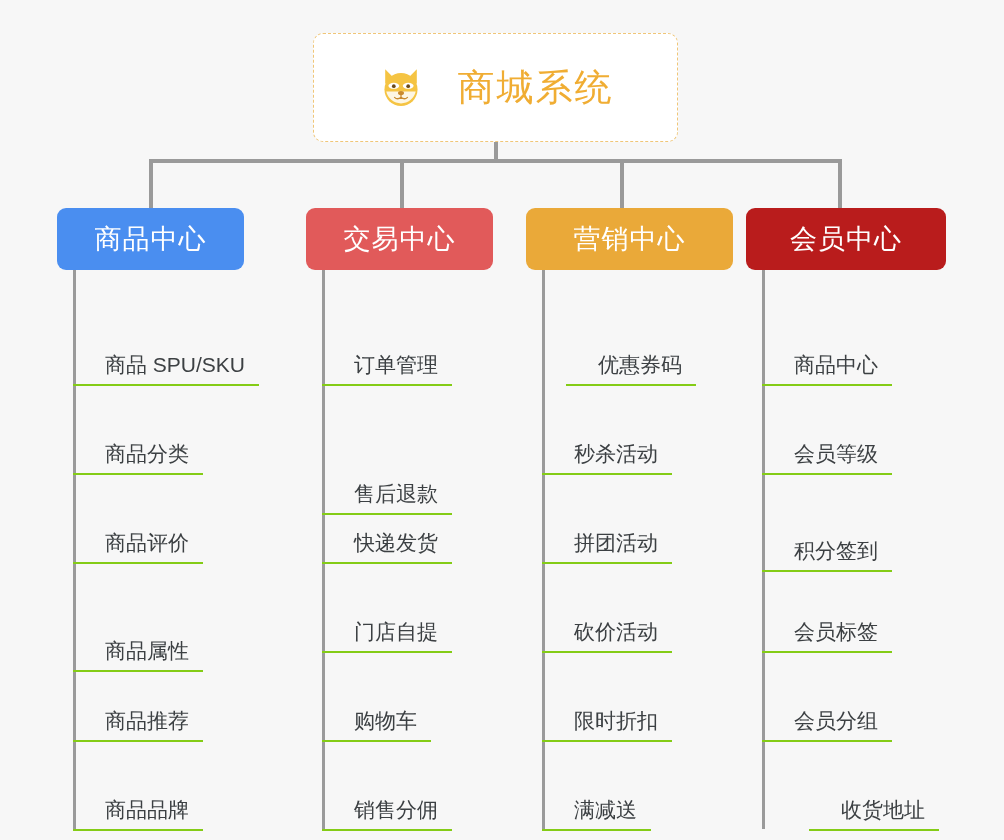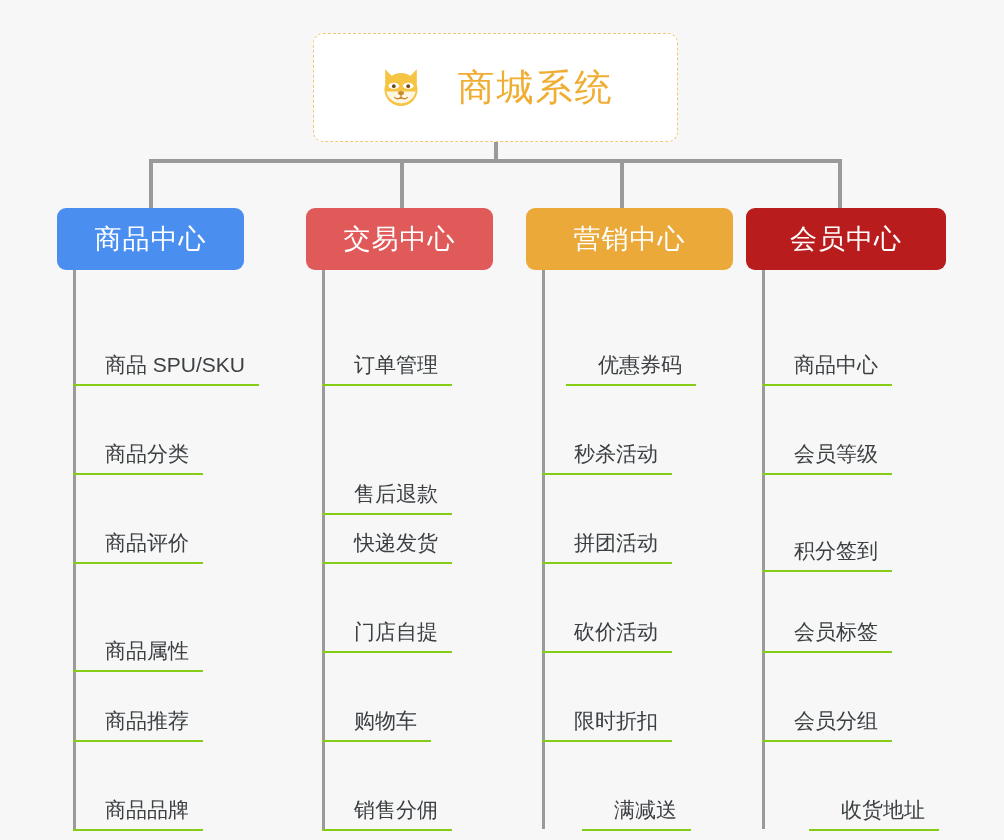--- a/index.html
+++ b/index.html
@@ -166,21 +166,21 @@
       </div>
       <div class="leaf" style="top: 260px;">
         <span class="leaf-label">拼团活动</span>
       </div>
       <div class="leaf" style="top: 349px;">
         <span class="leaf-label">砍价活动</span>
       </div>
       <div class="leaf" style="top: 438px;">
         <span class="leaf-label">限时折扣</span>
       </div>
-      <div class="leaf" style="top: 527px; margin-left: 40px;">
+      <div class="leaf" style="top: 527px;">
         <span class="leaf-label">满减送</span>
       </div>
     </div>
   <div class="branch" id="branch-3" style="left:762px">
     <div class="branch-stem" style="height: 559px;"></div>
   <div class="leaf" style="top: 82px;">
         <span class="leaf-label">商品中心</span>
       </div>
       <div class="leaf" style="top: 171px;">
         <span class="leaf-label">会员等级</span>

